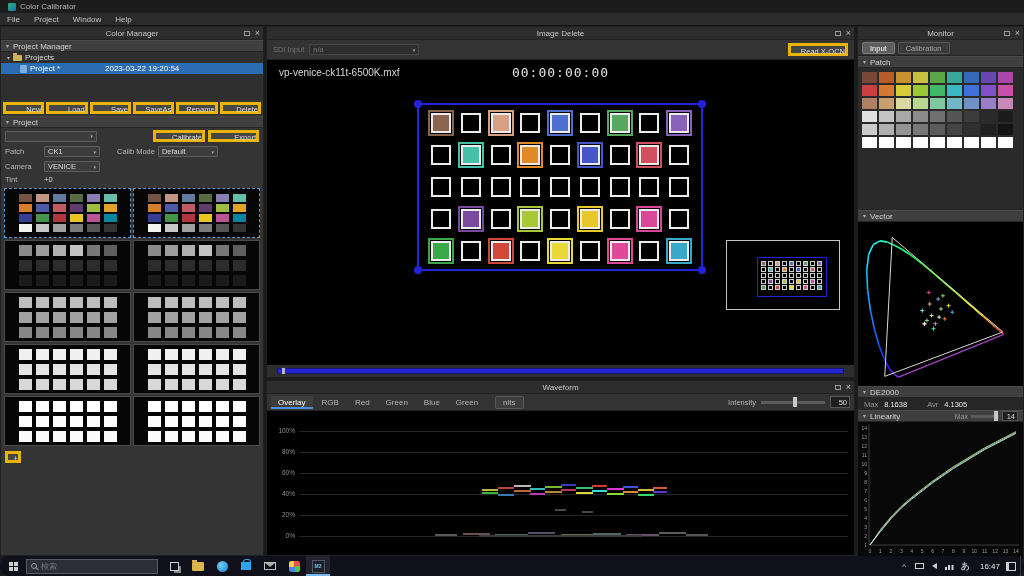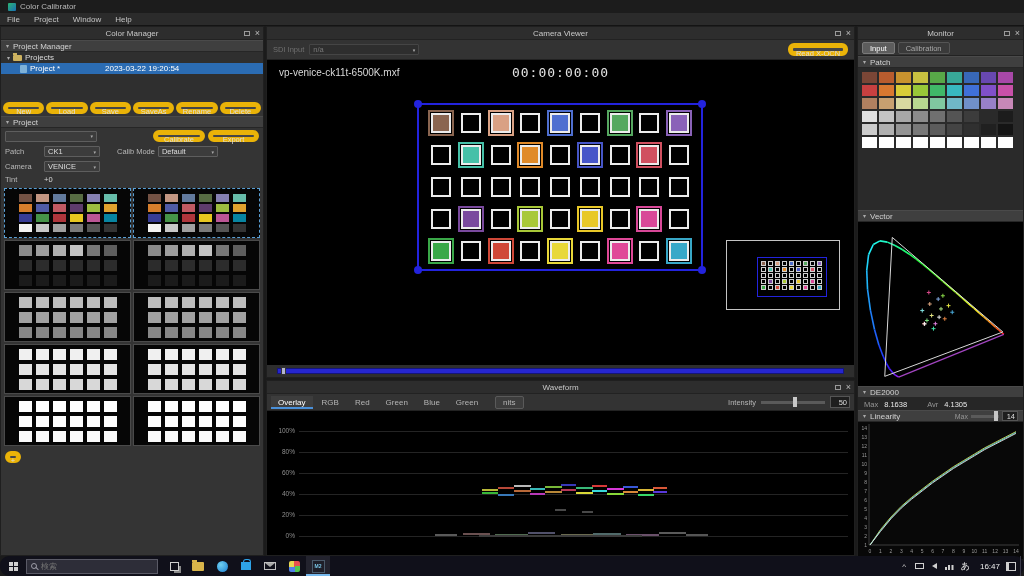--- a/index.html
+++ b/index.html
@@ -12,21 +12,21 @@
 #menubar{position:absolute;left:0;top:13px;width:1024px;height:13px;background:#2b2b2b;display:flex;align-items:center;font-size:8px;color:#c5c5c5;border-bottom:1px solid #141414;}
 .menu-item{padding:0 7px;height:13px;line-height:13px;cursor:default;}
 
 .panel{position:absolute;background:#343434;border:1px solid #1f1f1f;display:flex;flex-direction:column;}
 .panel-head{height:13px;flex:0 0 13px;background:#2d2d2d;display:flex;align-items:center;justify-content:center;position:relative;font-size:8px;color:#c8c8c8;border-bottom:1px solid #222;}
 .head-icons{position:absolute;right:3px;top:0;height:13px;display:flex;align-items:center;gap:5px;}
 .ico-undock{width:6px;height:5px;border:1px solid #9a9a9a;}
 .ico-close{font-size:9px;color:#bbb;line-height:1;}
 .section-bar{height:12px;flex:0 0 12px;background:#3f3f3f;border-top:1px solid #4a4a4a;border-bottom:1px solid #262626;display:flex;align-items:center;gap:4px;padding:0 5px;font-size:8px;color:#d2d2d2;}
 .caret{font-size:6px;color:#aaa;line-height:1;}
-.btn{height:12px;background:#464646;border:5px solid #eab308;border-radius:6px;color:#ddd;font-size:7.5px;text-align:center;line-height:10px;cursor:default;}
+.btn{height:12px;background:#464646;border:3px solid #eab308;border-radius:0;color:#ddd;font-size:7.5px;text-align:right;line-height:10px;cursor:default;}
 .select{height:11px;background:#3c3c3c;border:1px solid #5e5e5e;border-radius:1px;display:flex;align-items:center;justify-content:space-between;padding:0 3px;font-size:7.5px;color:#ddd;}
 .select .arr{font-size:5px;color:#aaa;}
 .select.disabled{background:#2e2e2e;border-color:#454545;color:#787878;}
 
 #left-panel{left:0;top:26px;width:264px;height:530px;}
 #pm-table-head{height:12px;flex:0 0 12px;display:flex;align-items:center;background:#373737;border-bottom:1px solid #555;color:#b5b5b5;font-size:7.5px;}
 #pm-table-head .c1{width:100px;padding-left:16px;border-right:1px solid #555;}
 #pm-table-head .c2{padding-left:6px;}
 #pm-tree{height:48px;flex:0 0 48px;background:#2f2f2f;font-size:8px;}
 .tree-row{height:11px;display:flex;align-items:center;gap:3px;padding-left:6px;color:#ddd;}
@@ -456,21 +456,21 @@
             <div class="mini-cell" style="background: rgb(250, 250, 250);"></div>
             <div class="mini-cell" style="background: rgb(250, 250, 250);"></div>
           </div>
         </div>
       </div>
     <div class="btn" id="add-btn">+</div>
   </section>
 
   <section class="panel" id="viewer-panel">
     <div class="panel-head">
-      <span>Camera Viewer</span>
+      <span>Image Delete</span>
       <span class="head-icons">
         <span class="ico-undock"></span>
         <span class="ico-close">×</span>
       </span>
     </div>
     <div id="viewer-toolbar">
       <span class="lab">SDI Input</span>
       <div class="select disabled" style="width:110px">
         <span>n/a</span>
         <span class="arr">▾</span>

